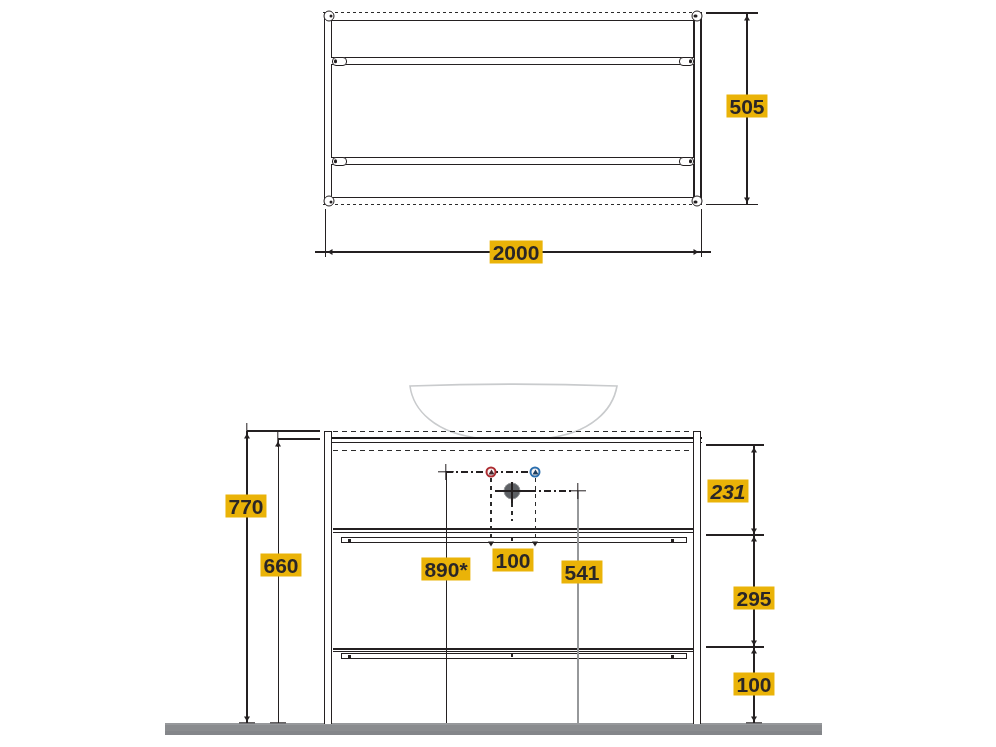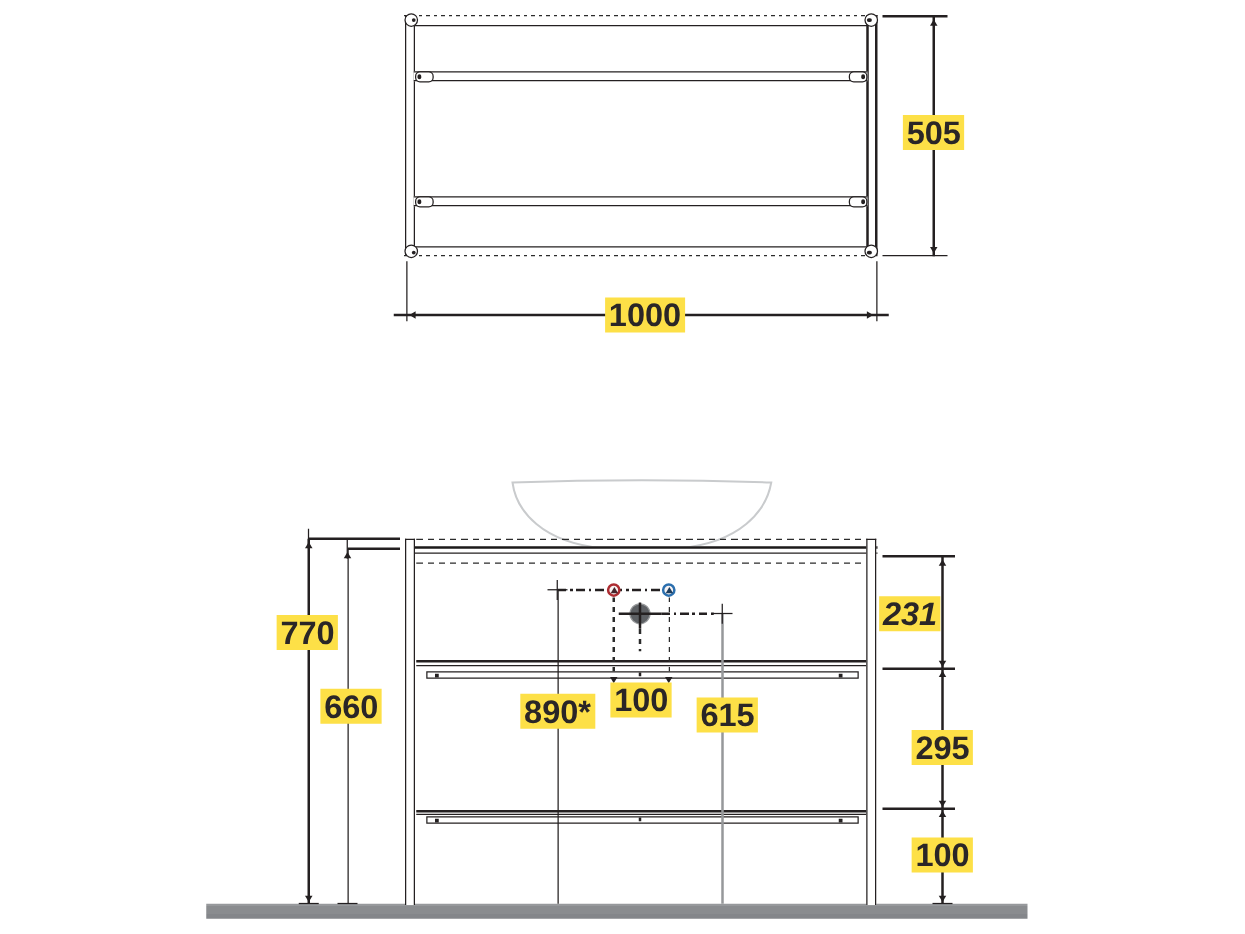--- a/index.html
+++ b/index.html
@@ -6,22 +6,22 @@
   .canvas{position:relative;width:996px;height:747px;background:#ffffff;overflow:hidden;
           font-family:"Liberation Sans",sans-serif;}
   
   .ln{position:absolute;background:#242021;}
   .dashh{position:absolute;height:1.3px;background:repeating-linear-gradient(90deg,#2b2b2b 0 5px,transparent 5px 9px);}
   .dashv{position:absolute;width:1.3px;background:repeating-linear-gradient(180deg,#2b2b2b 0 4px,transparent 4px 8px);}
   .doth{position:absolute;height:1.4px;background:repeating-linear-gradient(90deg,#2b2b2b 0 3px,transparent 3px 6px);}
   .ddh{position:absolute;height:1.4px;background:repeating-linear-gradient(90deg,#242021 0 7px,transparent 7px 10px,#242021 10px 12px,transparent 12px 15px);}
   .grayv{position:absolute;width:1.8px;background:#96989a;}
   
-  .dim-label{position:absolute;transform:translate(-50%,-50%);font-weight:700;font-size:26px;line-height:1;
-             color:#2a2627;background:#fde047;padding:1px 3px;z-index:6;white-space:nowrap;}
+  .dim-label{position:absolute;transform:translate(-50%,-50%);font-weight:700;font-size:21px;line-height:1;
+             color:#2a2627;background:#eab308;padding:1px 3px;z-index:6;white-space:nowrap;}
   
   .xch{position:absolute;width:16px;height:1.4px;background:#242021;transform:translate(-50%,-50%);z-index:4;}
   .xcv{position:absolute;width:1.4px;height:16px;background:#242021;transform:translate(-50%,-50%);z-index:4;}
   
   .tru,.trd,.trl,.trr{position:absolute;width:0;height:0;transform:translate(-50%,-50%);z-index:4;}
   .tru{border-left:3.5px solid transparent;border-right:3.5px solid transparent;border-bottom:5.5px solid #242021;}
   .trd{border-left:3.5px solid transparent;border-right:3.5px solid transparent;border-top:5.5px solid #242021;}
   .trl{border-top:3.5px solid transparent;border-bottom:3.5px solid transparent;border-right:5.5px solid #242021;}
   .trr{border-top:3.5px solid transparent;border-bottom:3.5px solid transparent;border-left:5.5px solid #242021;}
   
@@ -103,21 +103,21 @@
     <div class="ln" style="left:746.3px;top:13px;width:1.4px;height:192px;"></div>
     <span class="tru" style="left:747px;top:17.5px;"></span>
     <span class="trd" style="left:747px;top:199.5px;"></span>
     <div class="dim-label" style="left:747px;top:106px;">505</div>
 
     <div class="ln" style="left:324.5px;top:209px;width:1.4px;height:48px;"></div>
     <div class="ln" style="left:700.5px;top:209px;width:1.4px;height:48px;"></div>
     <div class="ln" style="left:315px;top:251.3px;width:396px;height:1.4px;"></div>
     <span class="trl" style="left:330px;top:252px;"></span>
     <span class="trr" style="left:696px;top:252px;"></span>
-    <div class="dim-label" style="left:516px;top:252px;">1000</div>
+    <div class="dim-label" style="left:516px;top:252px;">2000</div>
   </div>
 
   <div>
 
     <svg style="left:404px;top:379px;" width="218" height="66" viewBox="0 0 218 66">
       <path d="M 6 7 C 9 30, 30 55, 78 59.5 C 95 61, 123 61, 140 59.5 C 188 55, 209 30, 213 7 Q 109.5 3.2, 6 7 Z" fill="#ffffff" stroke="#c9cbcd" stroke-width="1.6"></path>
     </svg>
 
     <div class="dashh" style="left:333px;top:431px;width:360px;z-index:2;"></div>
     <div class="ctband" style="top:437px;"></div>
@@ -163,21 +163,21 @@
     <div class="dashv" style="left:511.4px;top:503px;height:18px;"></div>
     <span class="xch" style="left:578px;top:491px;"></span>
     <span class="xcv" style="left:578px;top:491px;"></span>
 
     <div class="dashv" style="left:490.3px;top:478px;height:63px;"></div>
     <div class="dashv" style="left:534.5px;top:478px;height:63px;"></div>
     <span class="trd" style="left:491px;top:544px;"></span>
     <span class="trd" style="left:535px;top:544px;"></span>
     <div class="dim-label" style="left:513px;top:560px;">100</div>
     <div class="dim-label" style="left:446px;top:569px;">890*</div>
-    <div class="dim-label" style="left:582px;top:572px;">615</div>
+    <div class="dim-label" style="left:582px;top:572px;">541</div>
 
     <div class="ln" style="left:247px;top:430.4px;width:73px;height:1.4px;"></div>
     <div class="ln" style="left:246.3px;top:431px;width:1.4px;height:292px;"></div>
     <span class="xcv" style="left:247px;top:431px;"></span>
     <span class="tru" style="left:247px;top:435.5px;"></span>
     <span class="xch" style="left:247px;top:722.5px;"></span>
     <span class="trd" style="left:247px;top:718.5px;"></span>
     <div class="dim-label" style="left:246px;top:506px;text-align:center;">770</div>
 
     <div class="ln" style="left:278px;top:438.4px;width:42px;height:1.4px;"></div>

